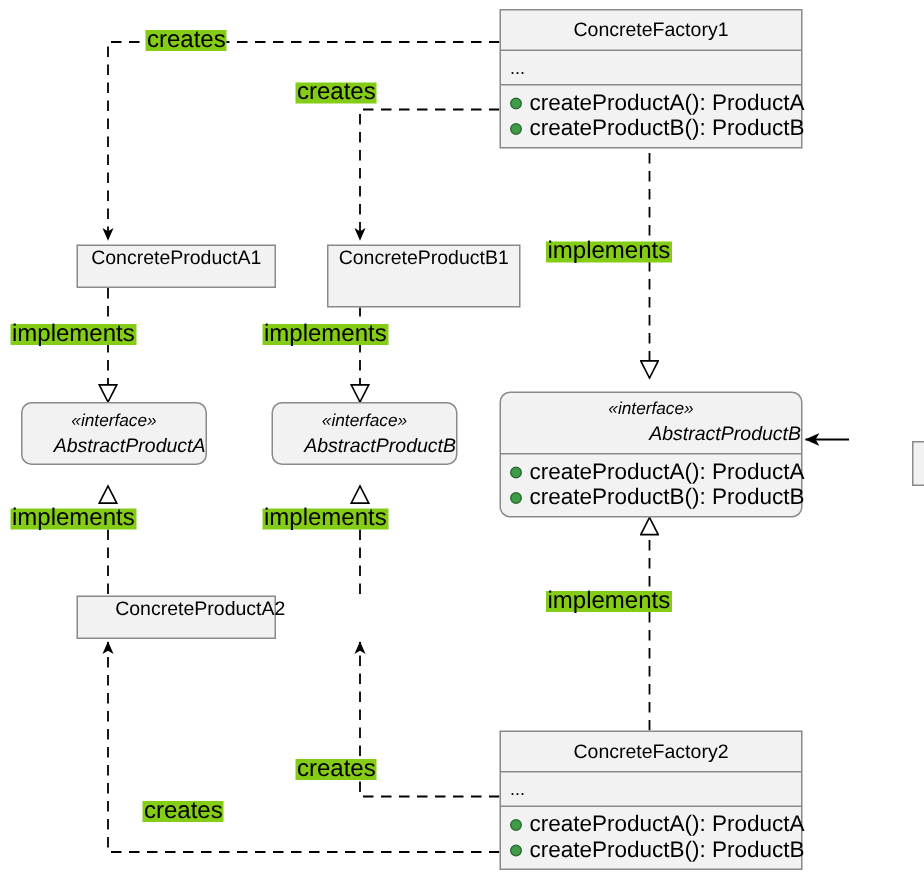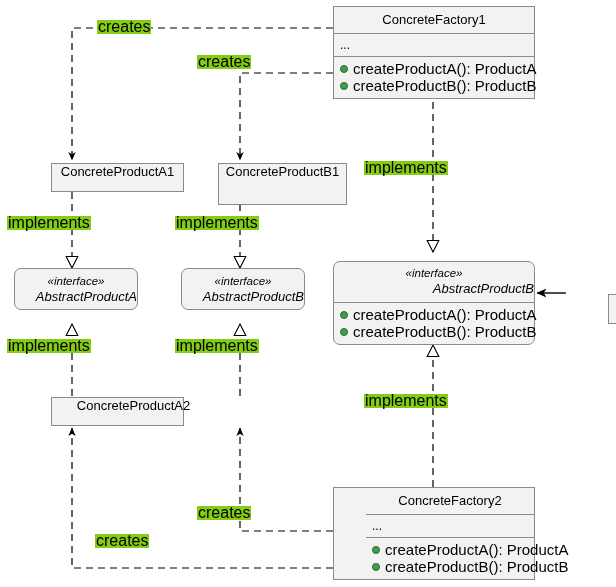--- a/index.html
+++ b/index.html
@@ -201,21 +201,21 @@
         <span class="op-dot"></span>
         <span>createProductA(): ProductA</span>
       </div>
       <div class="op">
         <span class="op-dot"></span>
         <span>createProductB(): ProductB</span>
       </div>
     </div>
   </div>
 
-  <div class="node cls" style="left:333px; top:487px; width:202px;padding-left:32px;">
+  <div class="node cls" style="left:333px; top:487px; width:202px;">
     <div class="cls-title">ConcreteFactory2</div>
     <div class="cls-attrs">...</div>
     <div class="cls-ops">
       <div class="op">
         <span class="op-dot"></span>
         <span>createProductA(): ProductA</span>
       </div>
       <div class="op">
         <span class="op-dot"></span>
         <span>createProductB(): ProductB</span>

